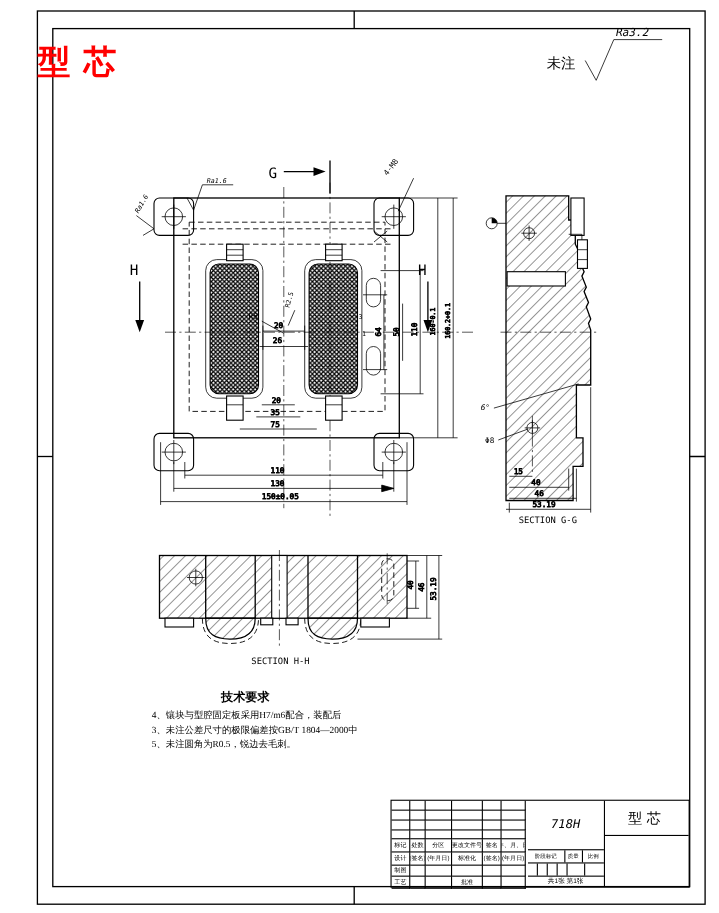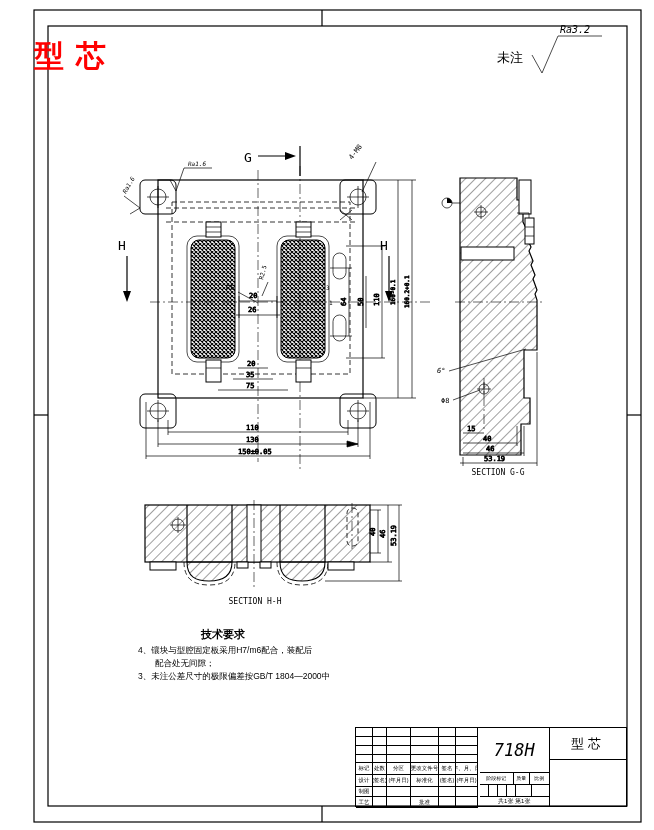--- a/index.html
+++ b/index.html
@@ -7,33 +7,33 @@
          font-family:"Liberation Sans",sans-serif;color:#000;}
   svg{position:absolute;left:0;top:0;}
   svg text{font-family:"DejaVu Sans Mono",monospace;fill:#000;}
   .cad{stroke:#000;fill:none;stroke-width:1.2;}
   .thin{stroke:#000;fill:none;stroke-width:0.7;}
   .dash{stroke:#000;fill:none;stroke-width:0.8;stroke-dasharray:5 3;}
   .cl{stroke:#000;fill:none;stroke-width:0.6;stroke-dasharray:10 3 2 3;}
   .white{fill:#fff;stroke:#000;stroke-width:1;}
   #red-title{position:absolute;left:34px;top:36px;font-size:30px;letter-spacing:12px;
              color:#f00;font-family:"Liberation Serif",serif;font-weight:bold;}
-  #techreq{position:absolute;left:138px;top:628px;width:215px;font-size:8.5px;line-height:13px;}
+  #techreq{position:absolute;left:138px;top:628px;width:215px;font-size:8.5px;line-height:13px;font-family:Liberation Serif, serif;}
   #techreq .t{font-size:11px;font-weight:bold;text-align:center;width:130px;margin-left:20px;margin-bottom:3px;}
   #titleblock{position:absolute;left:355px;top:727px;width:272px;height:80px;
               border:1.5px solid #000;box-sizing:border-box;display:flex;font-size:6px;}
   .tb-left{width:125px;display:grid;grid-template-columns:17px 14px 24px 28px 17px 22px;
            grid-template-rows:9px 9px 9px 8px 12px 12px 10px 11px;}
   .tb-left div{border-right:1px solid #000;border-bottom:1px solid #000;
                display:flex;align-items:center;justify-content:center;overflow:hidden;
                font-size:5.5px;white-space:nowrap;}
   .tb-mid{width:70px;display:flex;flex-direction:column;border-right:1px solid #000;}
   .tb-right{width:77px;display:flex;flex-direction:column;}
   .mat{height:45px;border-bottom:1px solid #000;display:flex;align-items:center;justify-content:center;
-       font-style:italic;font-size:17px;font-family:"DejaVu Sans Mono",monospace;}
+       font-style:italic;font-size:11px;font-family:"DejaVu Sans Mono",monospace;}
   .stage{height:12px;display:flex;border-bottom:1px solid #000;}
   .stage div{border-right:1px solid #000;display:flex;align-items:center;justify-content:center;
              font-size:5px;overflow:hidden;white-space:nowrap;}
   .boxes{height:11px;display:flex;border-bottom:1px solid #000;}
   .boxes div{width:8px;border-right:1px solid #000;}
   .sheetrow{flex:1;display:flex;align-items:center;justify-content:center;font-size:6px;}
   .part{height:31px;border-bottom:1px solid #000;display:flex;align-items:center;justify-content:center;
         font-size:13px;letter-spacing:4px;}
 </style>
 </head>
@@ -306,22 +306,22 @@
     </g>
     <text x="255" y="604" font-size="8" text-anchor="middle">SECTION H-H</text>
   </g>
 </svg>
 
 <div id="red-title">型芯</div>
 
 <div id="techreq">
   <div class="t">技术要求</div>
   <div>4、镶块与型腔固定板采用H7/m6配合，装配后</div>
-  <div>　　配合处无间隙；</div>
   <div>3、未注公差尺寸的极限偏差按GB/T 1804—2000中</div>
+  <div>5、未注圆角为R0.5，锐边去毛刺。</div>
 </div>
 
 <div id="titleblock">
   <div class="tb-left">
     <div></div>
         <div></div>
         <div></div>
         <div></div>
         <div></div>
         <div></div>

